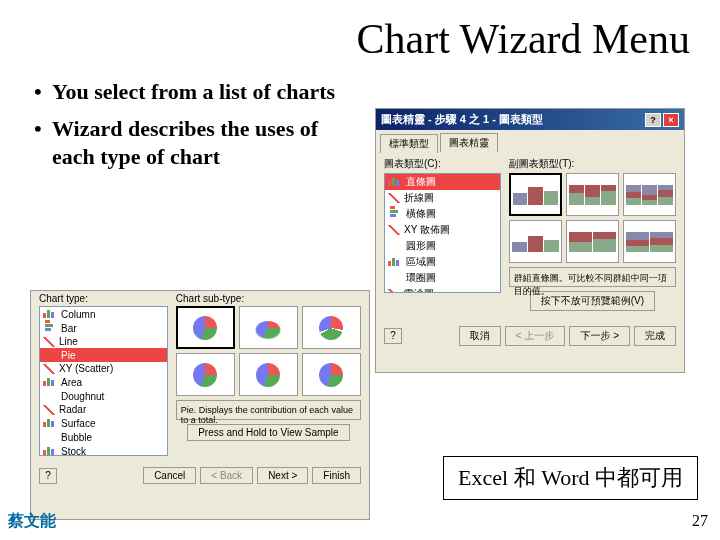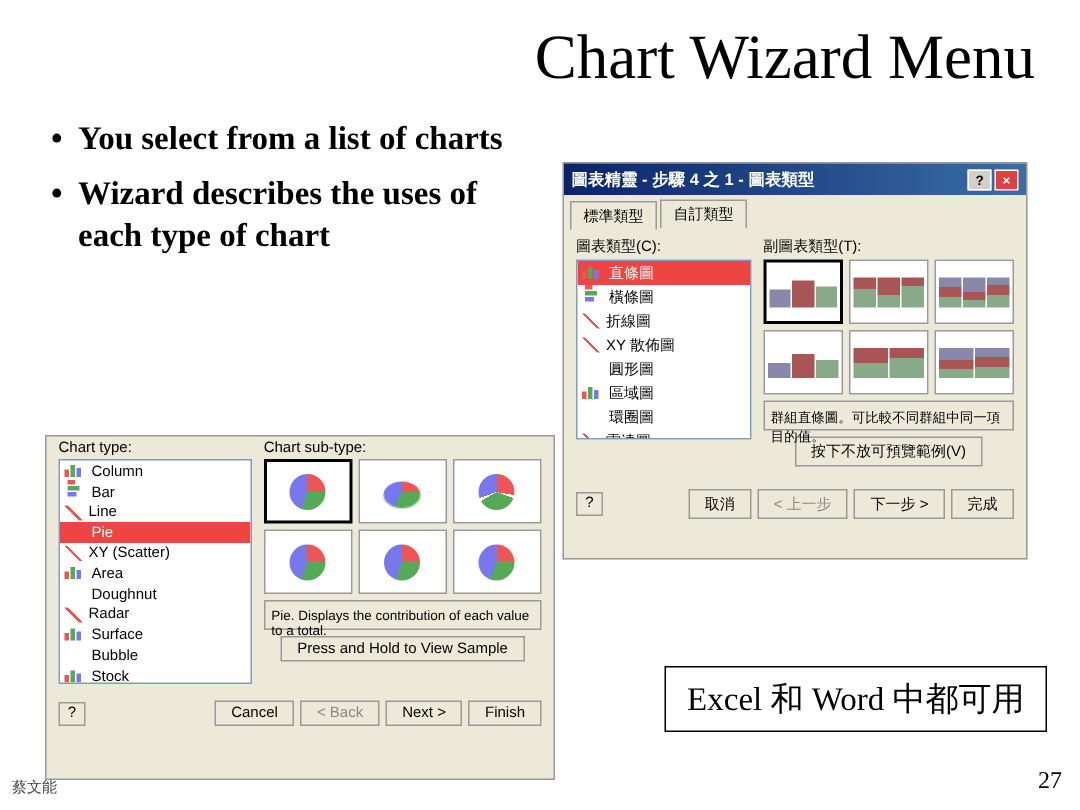--- a/index.html
+++ b/index.html
@@ -31,23 +31,23 @@
 .subgrid{display:grid;grid-template-columns:repeat(3,1fr);grid-template-rows:repeat(2,1fr);gap:4px;height:90px}
 .sub{background:#fff;border:1px solid #999;display:flex;align-items:center;justify-content:center}
 .sub.sel{border:2px solid #000}
 .desc{background:#ece9d8;border:1px solid #999;padding:4px;font-size:9px;margin-top:4px;height:20px}
 .sample-btn{display:block;margin:4px auto;padding:2px 10px;font-size:10px;background:#ece9d8;border:1px solid #999}
 .btn-row{display:flex;justify-content:space-between;padding:6px 8px;align-items:center}
 .help{width:18px;height:16px;border:1px solid #999;background:#ece9d8;text-align:center;font-size:10px;line-height:14px}
 .btns{display:flex;gap:4px}
 .btn{padding:2px 10px;font-size:10px;background:#ece9d8;border:1px solid #999;cursor:pointer}
 .btn.dis{color:#888}
-.footer-box{position:absolute;right:22px;bottom:52px;border:1px solid #000;padding:6px 14px;font-size:22px;background:#fff}
+.footer-box{position:absolute;right:22px;bottom:40px;border:1px solid #000;padding:6px 14px;font-size:22px;background:#fff}
 .pagenum{position:absolute;right:12px;bottom:10px;font-size:16px}
-.author{position:absolute;left:8px;bottom:8px;font-size:10px;color:#404040;font-weight:400}
+.author{position:absolute;left:8px;bottom:8px;font-size:16px;color:#0369a1;font-weight:700}
 
 .bars{display:flex;align-items:flex-end;gap:1px;height:10px}.bars i{width:3px;background:#4a7}.bars i:nth-child(1){height:5px;background:#e55}.bars i:nth-child(2){height:8px;background:#5a5}.bars i:nth-child(3){height:6px;background:#77e}
 .pie{width:12px;height:12px;border-radius:50%;background:conic-gradient(#e55 0 90deg,#5a5 90deg 200deg,#77e 200deg 360deg)}
 .line-ic{width:12px;height:10px;background:linear-gradient(45deg,transparent 45%,#e55 45%,#e55 55%,transparent 55%)}
 .col-ic{display:flex;align-items:flex-end;gap:1px;height:24px;width:100%;padding:2px}.col-ic i{flex:1}
 </style>
 </head>
 <body>
 
 <div class="slide">
@@ -63,49 +63,49 @@
 <div class="dlg dlg-zh">
   <div class="titlebar">
     <span>圖表精靈 - 步驟 4 之 1 - 圖表類型</span>
     <div class="titlebar-btns">
       <span class="tb-btn">?</span>
       <span class="tb-btn x">×</span>
     </div>
   </div>
   <div class="tabs">
     <div class="tab active">標準類型</div>
-    <div class="tab">自訂類型</div>
+    <div class="tab">圖表精靈</div>
   </div>
   <div class="dlg-body">
     <div class="col-l">
       <div class="lbl">圖表類型(C):</div>
       <div class="listbox">
         <div class="li sel">
             <span class="ic">
               <span class="bars">
                 <i></i>
                 <i></i>
                 <i></i>
               </span>
             </span>
             <span>直條圖</span>
           </div>
         <div class="li">
+            <span class="ic line-ic"></span>
+            <span>折線圖</span>
+          </div>
+        <div class="li">
             <span class="ic">
               <span class="bars" style="transform:rotate(90deg)">
                 <i></i>
                 <i></i>
                 <i></i>
               </span>
             </span>
             <span>橫條圖</span>
-          </div>
-        <div class="li">
-            <span class="ic line-ic"></span>
-            <span>折線圖</span>
           </div>
         <div class="li">
             <span class="ic line-ic"></span>
             <span>XY 散佈圖</span>
           </div>
         <div class="li">
             <span class="ic"><span class="pie"></span></span>
             <span>圓形圖</span>
           </div>
         <div class="li">

